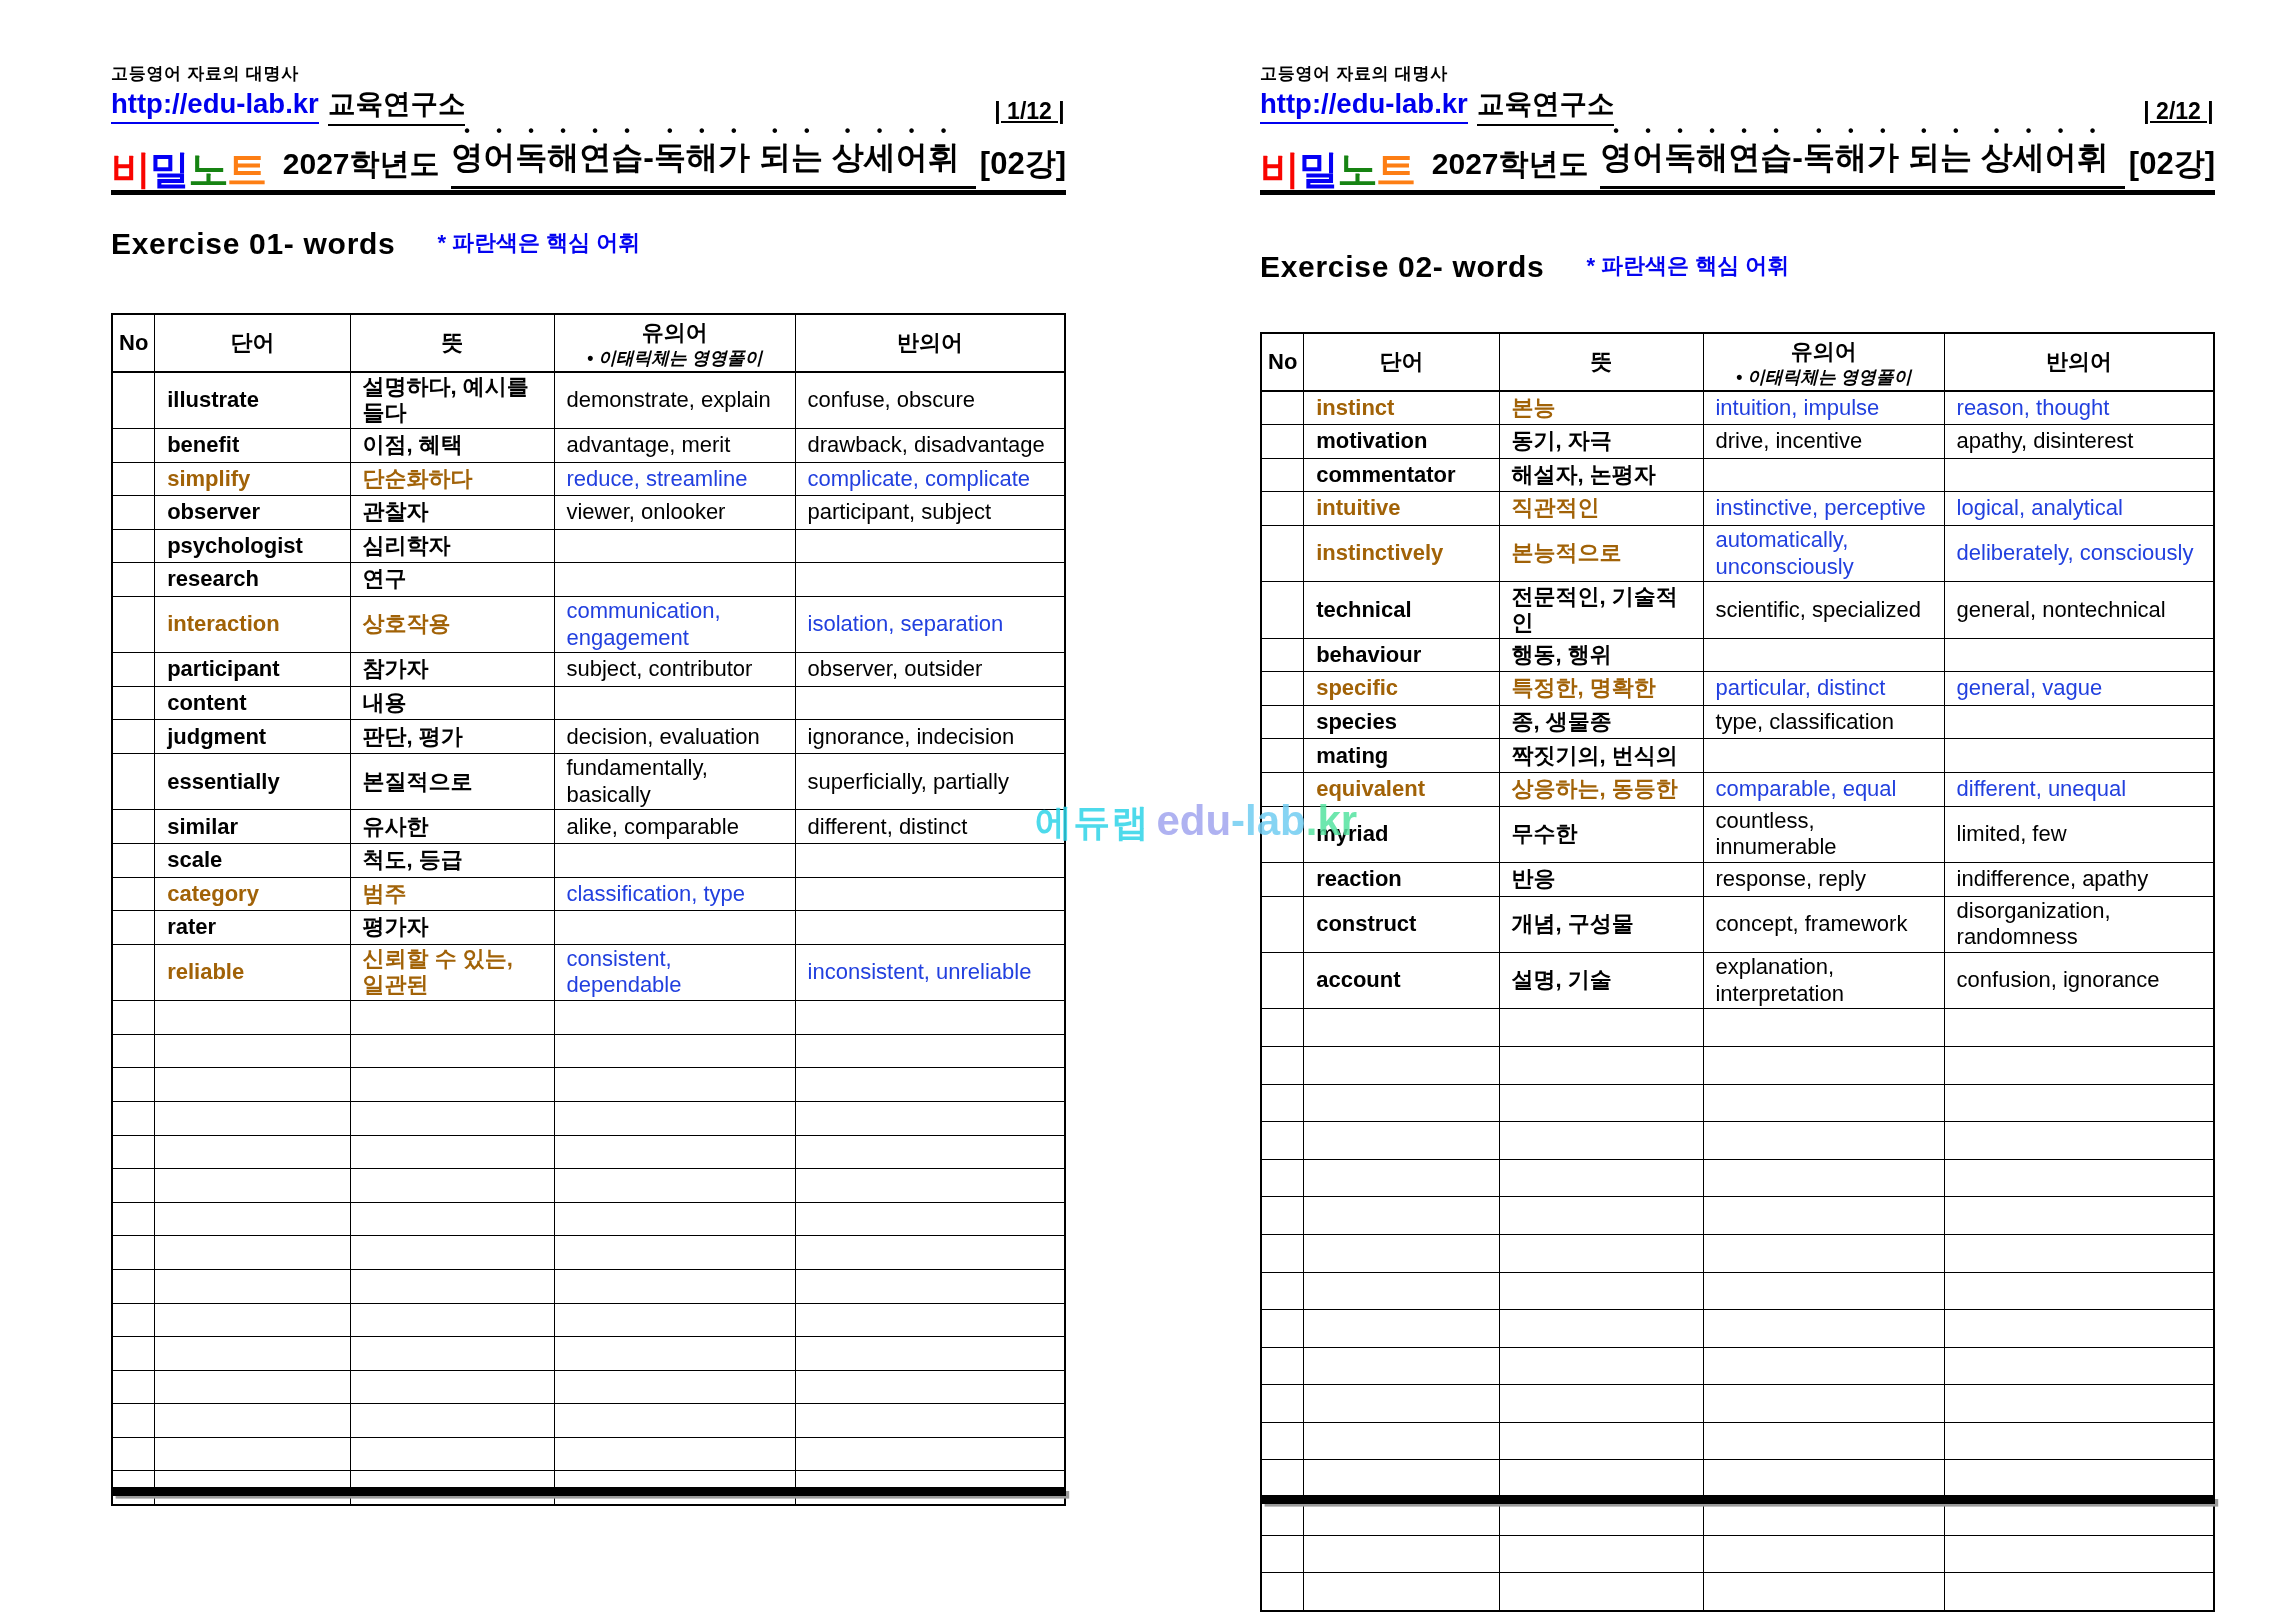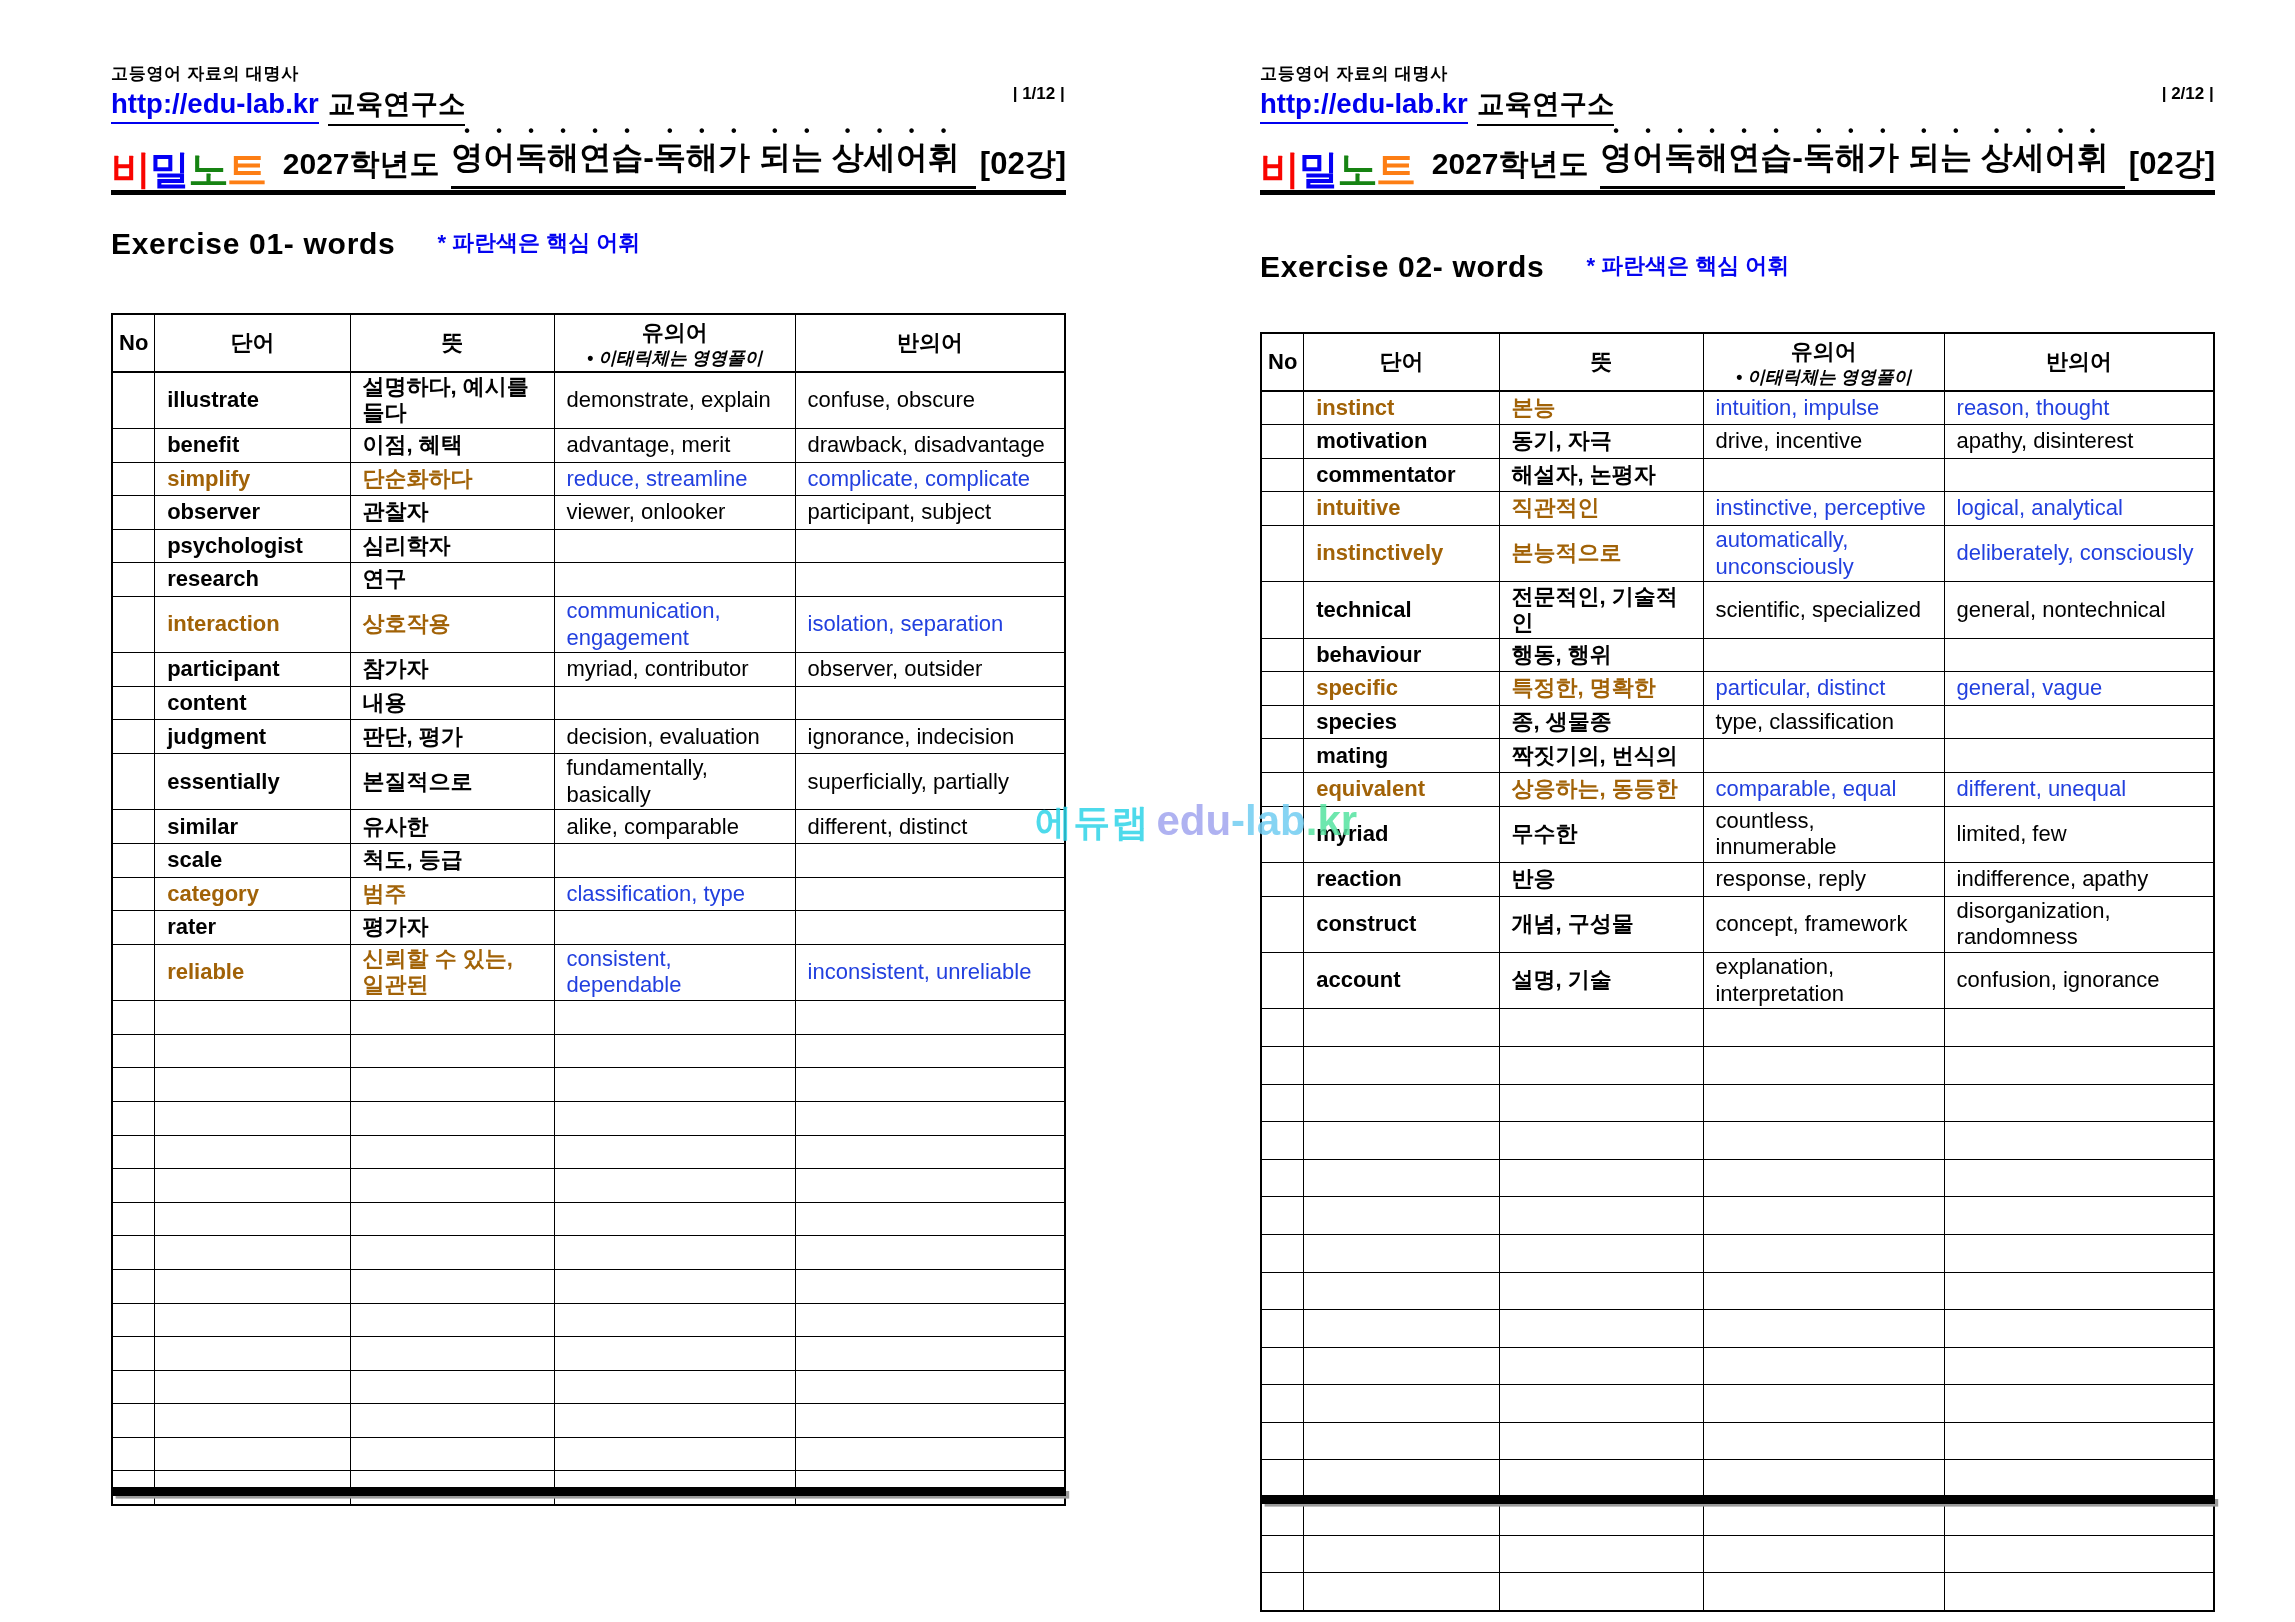--- a/index.html
+++ b/index.html
@@ -8,21 +8,21 @@
     font-family:"Liberation Sans","DejaVu Sans",sans-serif;color:#000;overflow:hidden;
   }
   .page{position:absolute;top:62px;width:955px;}
   .page-1{left:111px;}
   .page-2{left:1260px;}
 
   .tagline{font-size:17px;font-weight:bold;letter-spacing:0.7px;}
   .site-line{position:absolute;top:23.6px;left:0;font-size:27.5px;font-weight:bold;white-space:nowrap;}
   .site-link{color:#0000ee;text-decoration:none;border-bottom:2.6px solid #0000ee;padding-bottom:2px;display:inline-block;}
   .site-label{color:#000;border-bottom:2.6px solid #000;padding-bottom:2px;display:inline-block;margin-left:9.2px;}
-  .page-num{position:absolute;top:22px;right:1.3px;font-size:17px;font-weight:bold;}
+  .page-num{position:absolute;top:36px;right:1.3px;font-size:23px;font-weight:bold;text-decoration:underline;}
 
   .title-line{position:absolute;top:60px;left:0;width:100%;display:flex;align-items:flex-end;}
   .logo{font-size:40px;font-weight:bold;line-height:1;letter-spacing:-1.3px;white-space:nowrap;}
   .year-title{font-size:30px;font-weight:bold;margin-left:17px;padding-bottom:3.9px;white-space:nowrap;}
   .main-title{
     flex:1;margin-left:11.8px;font-size:32px;font-weight:bold;white-space:nowrap;
     border-bottom:3.3px solid #000;padding-bottom:5.9px;
     -webkit-text-emphasis:filled dot;-webkit-text-emphasis-position:over right;
     text-emphasis:filled dot;text-emphasis-position:over right;
   }
@@ -152,21 +152,21 @@
             <td>interaction</td>
             <td>상호작용</td>
             <td>communication,
 engagement</td>
             <td>isolation, separation</td>
           </tr>
           <tr>
             <td></td>
             <td>participant</td>
             <td>참가자</td>
-            <td>myriad, contributor</td>
+            <td>subject, contributor</td>
             <td>observer, outsider</td>
           </tr>
           <tr>
             <td></td>
             <td>content</td>
             <td>내용</td>
             <td></td>
             <td></td>
           </tr>
           <tr>

